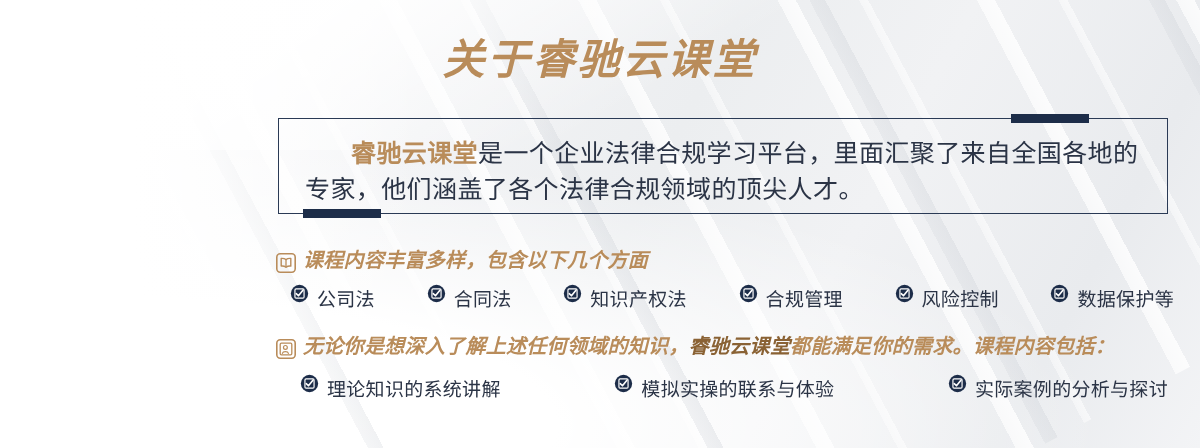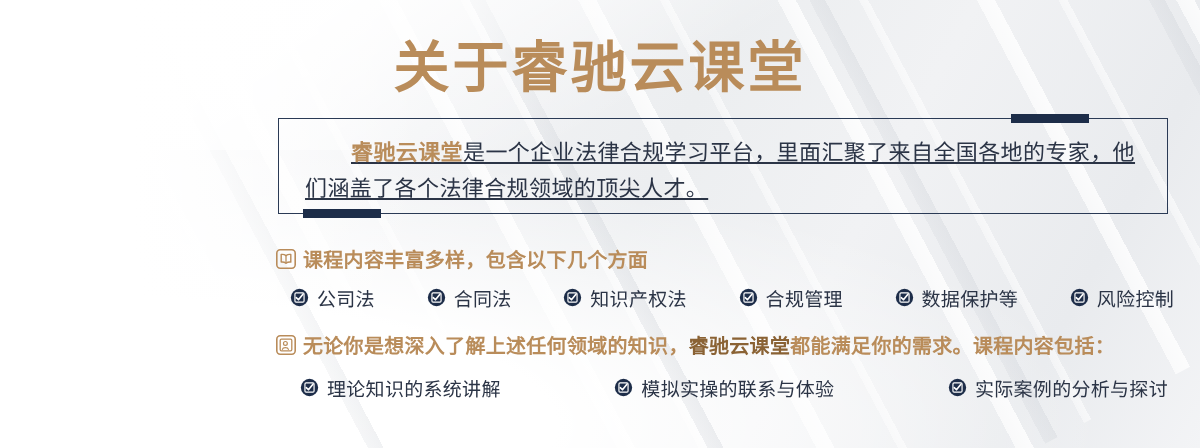--- a/index.html
+++ b/index.html
@@ -76,26 +76,27 @@
     background: linear-gradient(150deg, #ffffff 0%, rgba(255,255,255,0.92) 34%, rgba(255,255,255,0) 78%);
     pointer-events: none;
   }
 
   
   #title {
     position: absolute;
     left: 0; right: 0;
     top: 36px;
     text-align: center;
-    font-size: 56px;
+    font-size: 42px;
     font-weight: bold;
     letter-spacing: 3px;
     color: #b98c5a;
     line-height: 1.15;
     white-space: nowrap;
+    font-style: italic;
   }
 
   
   #intro-box {
     position: absolute;
     left: 278px;
     top: 118px;
     width: 890px;
     height: 96px;
     border: 1px solid #2a3a55;
@@ -114,43 +115,43 @@
   .accent-bar.bottom-left {
     bottom: -5px;
     left: 24px;
     width: 78px;
   }
   #intro-text {
     position: absolute;
     left: 26px;
     right: 26px;
     top: 16px;
-    font-size: 22px;
+    font-size: 25px;
     line-height: 36px;
     color: #2b3446;
     text-indent: 46px;
     letter-spacing: .4px;
-    text-decoration: underline;
   }
   #intro-text .brand {
     color: #b98c5a;
     font-weight: bold;
   }
 
   
   .section-head {
     position: absolute;
     left: 276px;
     display: flex;
-    align-items: center;
+    align-items: flex-end;
     font-size: 20px;
     font-weight: bold;
     color: #b98c5a;
     letter-spacing: .3px;
     white-space: nowrap;
+    font-style: italic;
   }
   .section-head .head-text { margin-left: 7px; }
   .section-head .brand-dark {
     color: #8a6234;
     font-weight: bold;
   }
   #head-1 { top: 244px; }
   #head-2 { top: 330px; }
 
   .head-icon {
@@ -178,21 +179,20 @@
   }
   #row-contents {
     top: 374px;
     left: 300px;
     width: 868px;
     justify-content: space-between;
     gap: 25px;
   }
   .bullet-item {
     display: flex;
-    align-items: center;
   }
   .bullet-item .chk {
     width: 19px;
     height: 19px;
     flex: 0 0 auto;
     margin-right: 8px;
     display: block;
   }
 </style>
 </head>
@@ -254,29 +254,29 @@
         <path d="M6.6 10.2 L8.9 12.4 L13.6 6.5" fill="none" stroke="#ffffff" stroke-width="1.7" stroke-linecap="round" stroke-linejoin="round"></path>
       </svg>
       <span>合规管理</span>
     </span>
     <span class="bullet-item">
       <svg class="chk" viewBox="0 0 20 20" aria-hidden="true">
         <circle cx="10" cy="10" r="9.1" fill="#1d2d49"></circle>
         <rect x="5.2" y="5.2" width="9.6" height="9.6" rx="1.2" ry="1.2" fill="none" stroke="#ffffff" stroke-width="1.25"></rect>
         <path d="M6.6 10.2 L8.9 12.4 L13.6 6.5" fill="none" stroke="#ffffff" stroke-width="1.7" stroke-linecap="round" stroke-linejoin="round"></path>
       </svg>
+      <span>风险控制</span>
+    </span>
+    <span class="bullet-item">
+      <svg class="chk" viewBox="0 0 20 20" aria-hidden="true">
+        <circle cx="10" cy="10" r="9.1" fill="#1d2d49"></circle>
+        <rect x="5.2" y="5.2" width="9.6" height="9.6" rx="1.2" ry="1.2" fill="none" stroke="#ffffff" stroke-width="1.25"></rect>
+        <path d="M6.6 10.2 L8.9 12.4 L13.6 6.5" fill="none" stroke="#ffffff" stroke-width="1.7" stroke-linecap="round" stroke-linejoin="round"></path>
+      </svg>
       <span>数据保护等</span>
-    </span>
-    <span class="bullet-item">
-      <svg class="chk" viewBox="0 0 20 20" aria-hidden="true">
-        <circle cx="10" cy="10" r="9.1" fill="#1d2d49"></circle>
-        <rect x="5.2" y="5.2" width="9.6" height="9.6" rx="1.2" ry="1.2" fill="none" stroke="#ffffff" stroke-width="1.25"></rect>
-        <path d="M6.6 10.2 L8.9 12.4 L13.6 6.5" fill="none" stroke="#ffffff" stroke-width="1.7" stroke-linecap="round" stroke-linejoin="round"></path>
-      </svg>
-      <span>风险控制</span>
     </span>
   </div>
 
   <div id="head-2" class="section-head">
     <svg class="head-icon" viewBox="0 0 20 20" aria-hidden="true">
       <rect x="0.8" y="0.8" width="18.4" height="18.4" rx="3.4" ry="3.4" fill="none" stroke="#b98c5a" stroke-width="1.6"></rect>
       <rect x="4.2" y="4.2" width="11.6" height="11.6" rx="1.2" ry="1.2" fill="none" stroke="#b98c5a" stroke-width="1.3"></rect>
       <circle cx="9.4" cy="8.4" r="1.9" fill="none" stroke="#b98c5a" stroke-width="1.2"></circle>
       <path d="M6.4 14.3 C6.9 12.0 11.9 12.0 12.4 14.3" fill="none" stroke="#b98c5a" stroke-width="1.2" stroke-linecap="round"></path>
     </svg>

